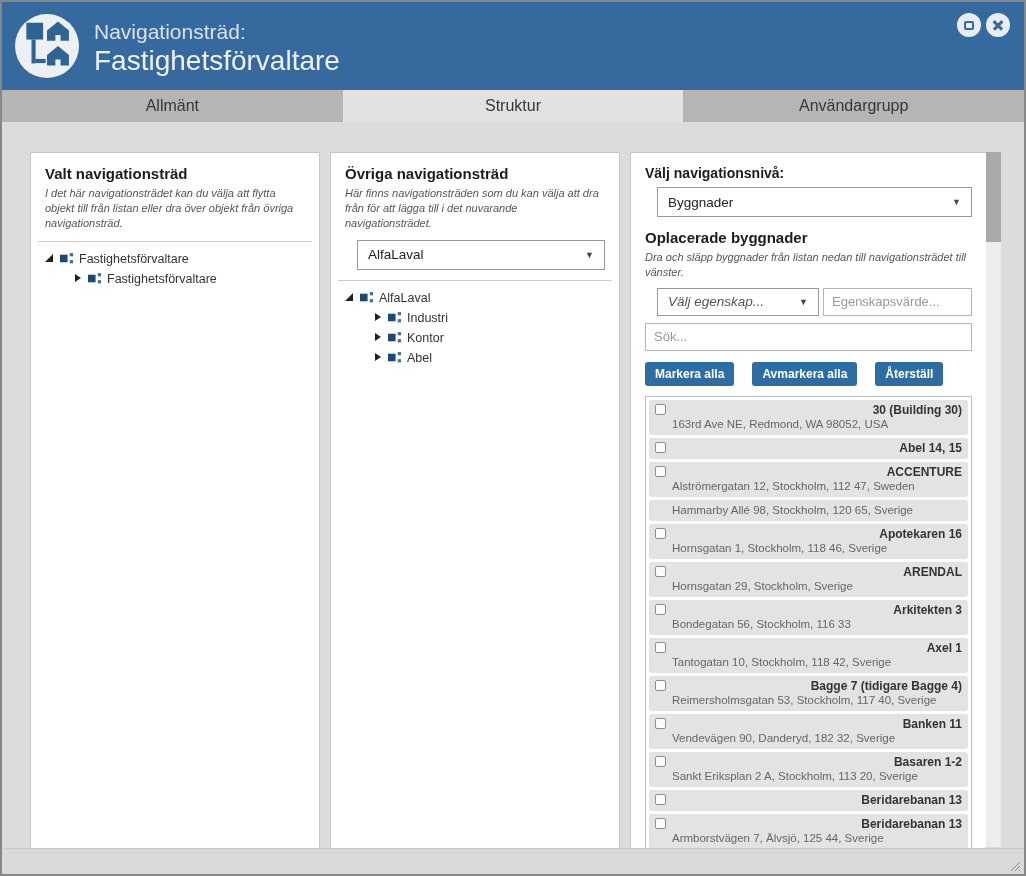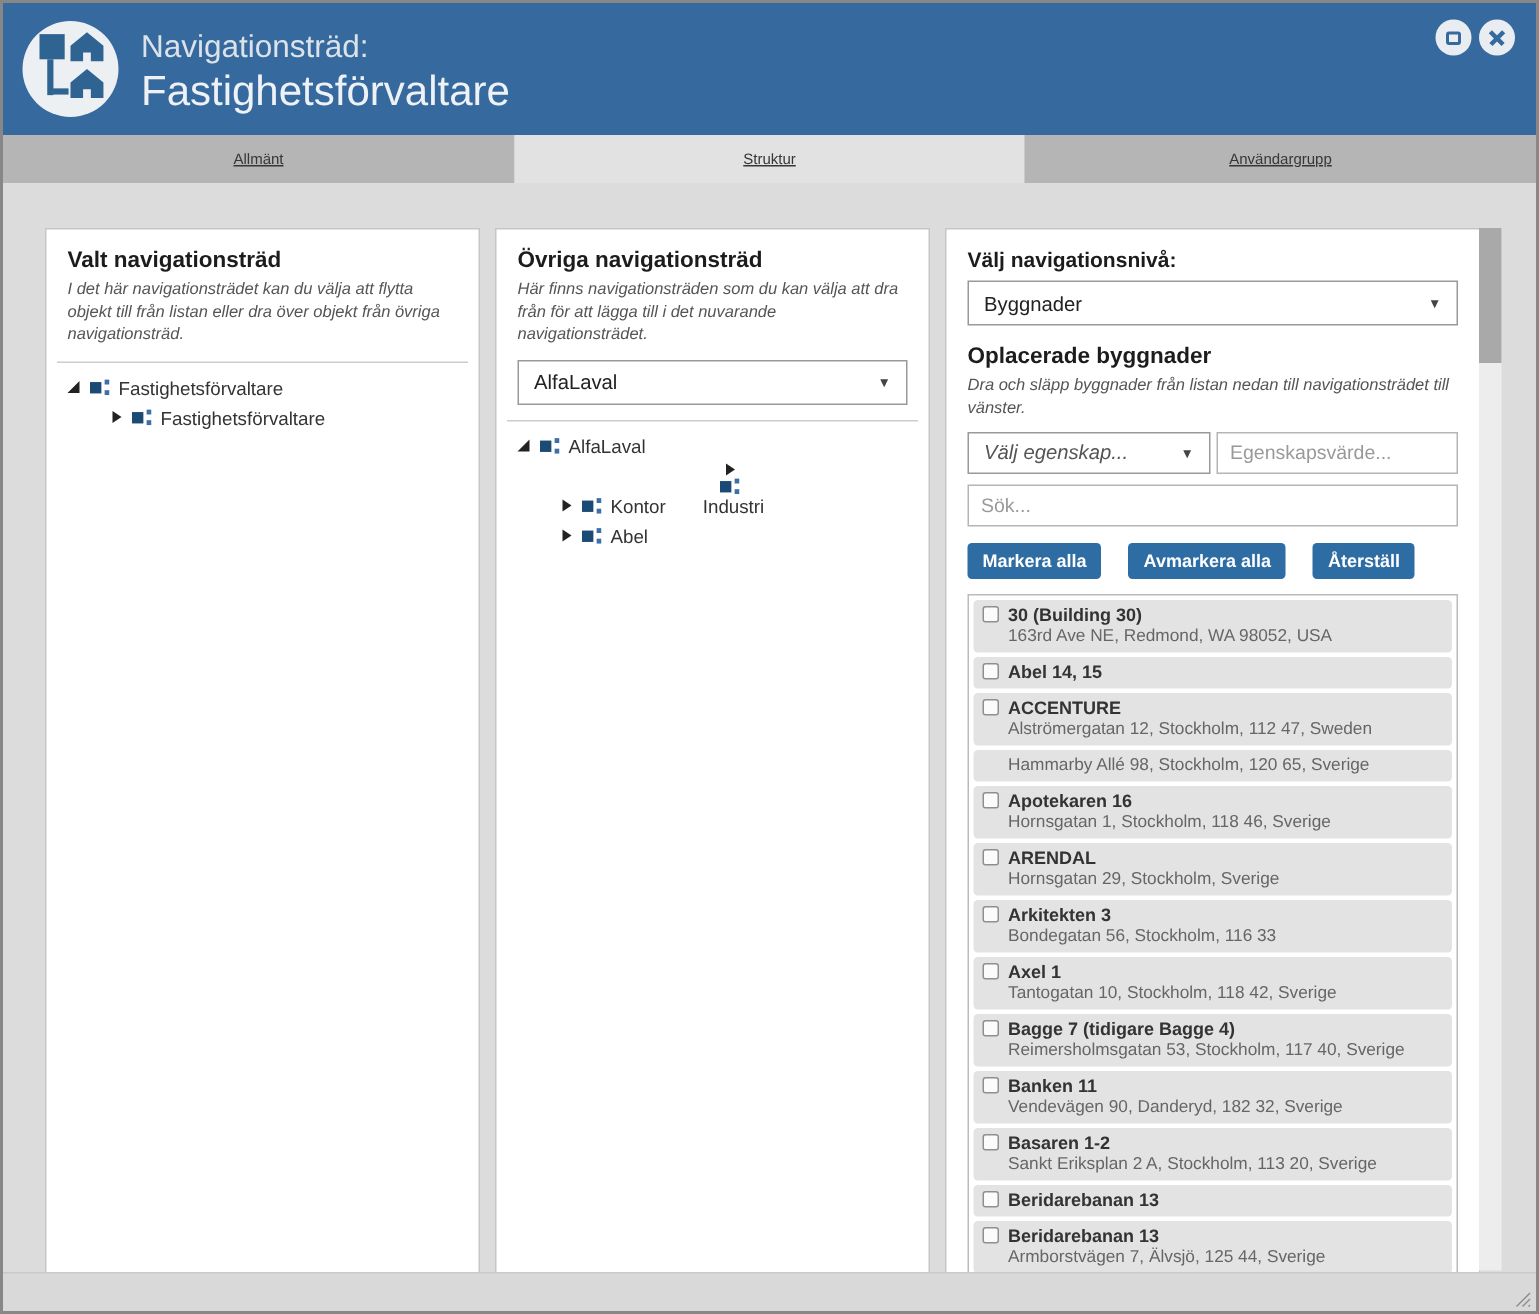--- a/index.html
+++ b/index.html
@@ -18,22 +18,22 @@
   .title-line2 { font-size:28px; color:#eef1f5; line-height:32px; }
   .win-controls { position:absolute; right:14px; top:11px; display:flex; gap:5px; }
   .win-btn { width:24px; height:24px; border-radius:50%; background:#e9edf1; position:relative; cursor:pointer; }
   .max-glyph { position:absolute; left:7px; top:8px; width:10px; height:9px;
                border:2px solid #36699e; border-radius:2px; }
   .close-glyph { position:absolute; left:6px; top:11px; width:12px; height:2.5px; background:#36699e; transform:rotate(45deg); }
   .close-glyph::after { content:''; position:absolute; left:0; top:0; width:12px; height:2.5px; background:#36699e; transform:rotate(-90deg); }
 
   
   .tabbar { position:absolute; top:88px; left:0; right:0; height:32px; display:flex; }
-  .tab { flex:1 1 0; background:#b5b5b5; color:#373737; font-size:10px;
-         display:flex; align-items:center; justify-content:center; cursor:pointer;text-decoration:underline; }
+  .tab { flex:1 1 0; background:#b5b5b5; color:#373737; font-size:16px;
+         display:flex; align-items:center; justify-content:center; cursor:pointer; }
   .tab.active { background:#e2e2e2; }
 
   
   .panel { position:absolute; top:150px; height:698px; background:#fff;
            border:1px solid #c6c6c6; padding:11px 14px; overflow:hidden; }
   .panel-left  { left:28px;  width:290px; }
   .panel-mid   { left:328px; width:290px; }
   .panel-right { left:628px; width:357px; }
 
   .panel h3 { font-size:15px; color:#1c1c1c; margin:1px 0 4px; }
@@ -47,42 +47,42 @@
   .tw.collapsed::before { content:''; position:absolute; left:2px; top:0;
       border-left:6px solid #222; border-top:4.5px solid transparent; border-bottom:4.5px solid transparent; }
   .tw.expanded::before { content:''; position:absolute; left:0; top:0;
       border-bottom:8px solid #222; border-left:8px solid transparent; }
   .node-icon { width:13px; height:13px; margin-right:6px; flex:0 0 13px; }
   .tree-label { font-size:12.5px; color:#333; white-space:nowrap; }
 
   
   .selectbox { border:1px solid #999; background:#fff; height:30px; display:flex;
                align-items:center; justify-content:space-between; padding:0 10px;
-               font-size:13.5px; color:#222; cursor:pointer; }
+               font-size:13.5px; color:#222; cursor:pointer;margin-left:12px; }
   .selectbox .arrow { font-size:9px; color:#444; }
   .selectbox.placeholder span.val { font-style:italic; color:#555; }
   .txt-input { width:100%; height:28px; border:1px solid #b5b5b5; padding:0 8px;
                font-size:13px; font-family:"Liberation Sans",sans-serif; color:#333; background:#fff; }
   .txt-input::placeholder { color:#999; opacity:1; }
 
   .lvl-label { font-size:14px; font-weight:bold; color:#1c1c1c; margin:1px 0 6px; }
   .sec-title { margin-top:12px !important; }
   .filter-row { display:flex; gap:4px; margin-top:8px; }
   .filter-row .selectbox { flex:0 0 162px; height:28px; }
   .filter-row .txt-input { flex:1 1 auto; }
   .sok-row { margin-top:7px; }
   .btn-row { display:flex; gap:18px; margin-top:11px; }
   .btn { background:#2e6da4; color:#fff; border:none; border-radius:3px; height:24px;
          padding:0 10px; font-size:12px; font-weight:bold; font-family:"Liberation Sans",sans-serif; cursor:pointer; }
 
   
   .list { margin-top:10px; border:1px solid #bbb; background:#fff; padding:3px; }
   .item { background:#e3e3e3; border-radius:3px; margin-bottom:3px; padding:3px 6px 4px; }
   .item:last-child { margin-bottom:0; }
-  .item-top { display:flex; align-items:center; min-height:14px; }
+  .item-top { display:flex; align-items:center; min-height:14px;justify-content:space-between; }
   .cb { display:inline-block; width:11px; height:11px; border:1px solid #8f8f8f; border-radius:2px;
         background:#fbfbfb; margin-right:6px; flex:0 0 11px; cursor:pointer; }
   .item-name { font-size:12px; font-weight:bold; color:#333; line-height:14px; }
   .item-addr { font-size:11.5px; color:#666; margin-left:17px; line-height:13px; margin-top:1px; }
 
   
   .scrollbar { position:absolute; left:984px; top:150px; width:15px; height:695px; background:#ededed; }
   .scroll-thumb { position:absolute; left:0; top:0; width:15px; height:90px; background:#a9a9a9; cursor:pointer; }
   .bottombar { position:absolute; left:0; right:0; bottom:0; height:26px; background:#d9d9d9;
                border-top:1px solid #c9c9c9; }
@@ -162,21 +162,21 @@
     <div class="tree">
         <div class="tree-row" style="padding-left: 0px;">
           <span class="tw expanded"></span>
           <svg class="node-icon" viewBox="0 0 12 12">
             <rect x="0" y="2.5" width="7" height="7" fill="#1b4a75"></rect>
             <rect x="9" y="1" width="3" height="3" fill="#3e6fa5"></rect>
             <rect x="9" y="7.5" width="3" height="3" fill="#3e6fa5"></rect>
           </svg>
           <span class="tree-label">AlfaLaval</span>
         </div>
-        <div class="tree-row" style="padding-left: 28px; flex-direction: column;">
+        <div class="tree-row" style="padding-left: 28px;">
           <span class="tw collapsed"></span>
           <svg class="node-icon" viewBox="0 0 12 12">
             <rect x="0" y="2.5" width="7" height="7" fill="#1b4a75"></rect>
             <rect x="9" y="1" width="3" height="3" fill="#3e6fa5"></rect>
             <rect x="9" y="7.5" width="3" height="3" fill="#3e6fa5"></rect>
           </svg>
           <span class="tree-label">Industri</span>
         </div>
         <div class="tree-row" style="padding-left: 28px;">
           <span class="tw collapsed"></span>

